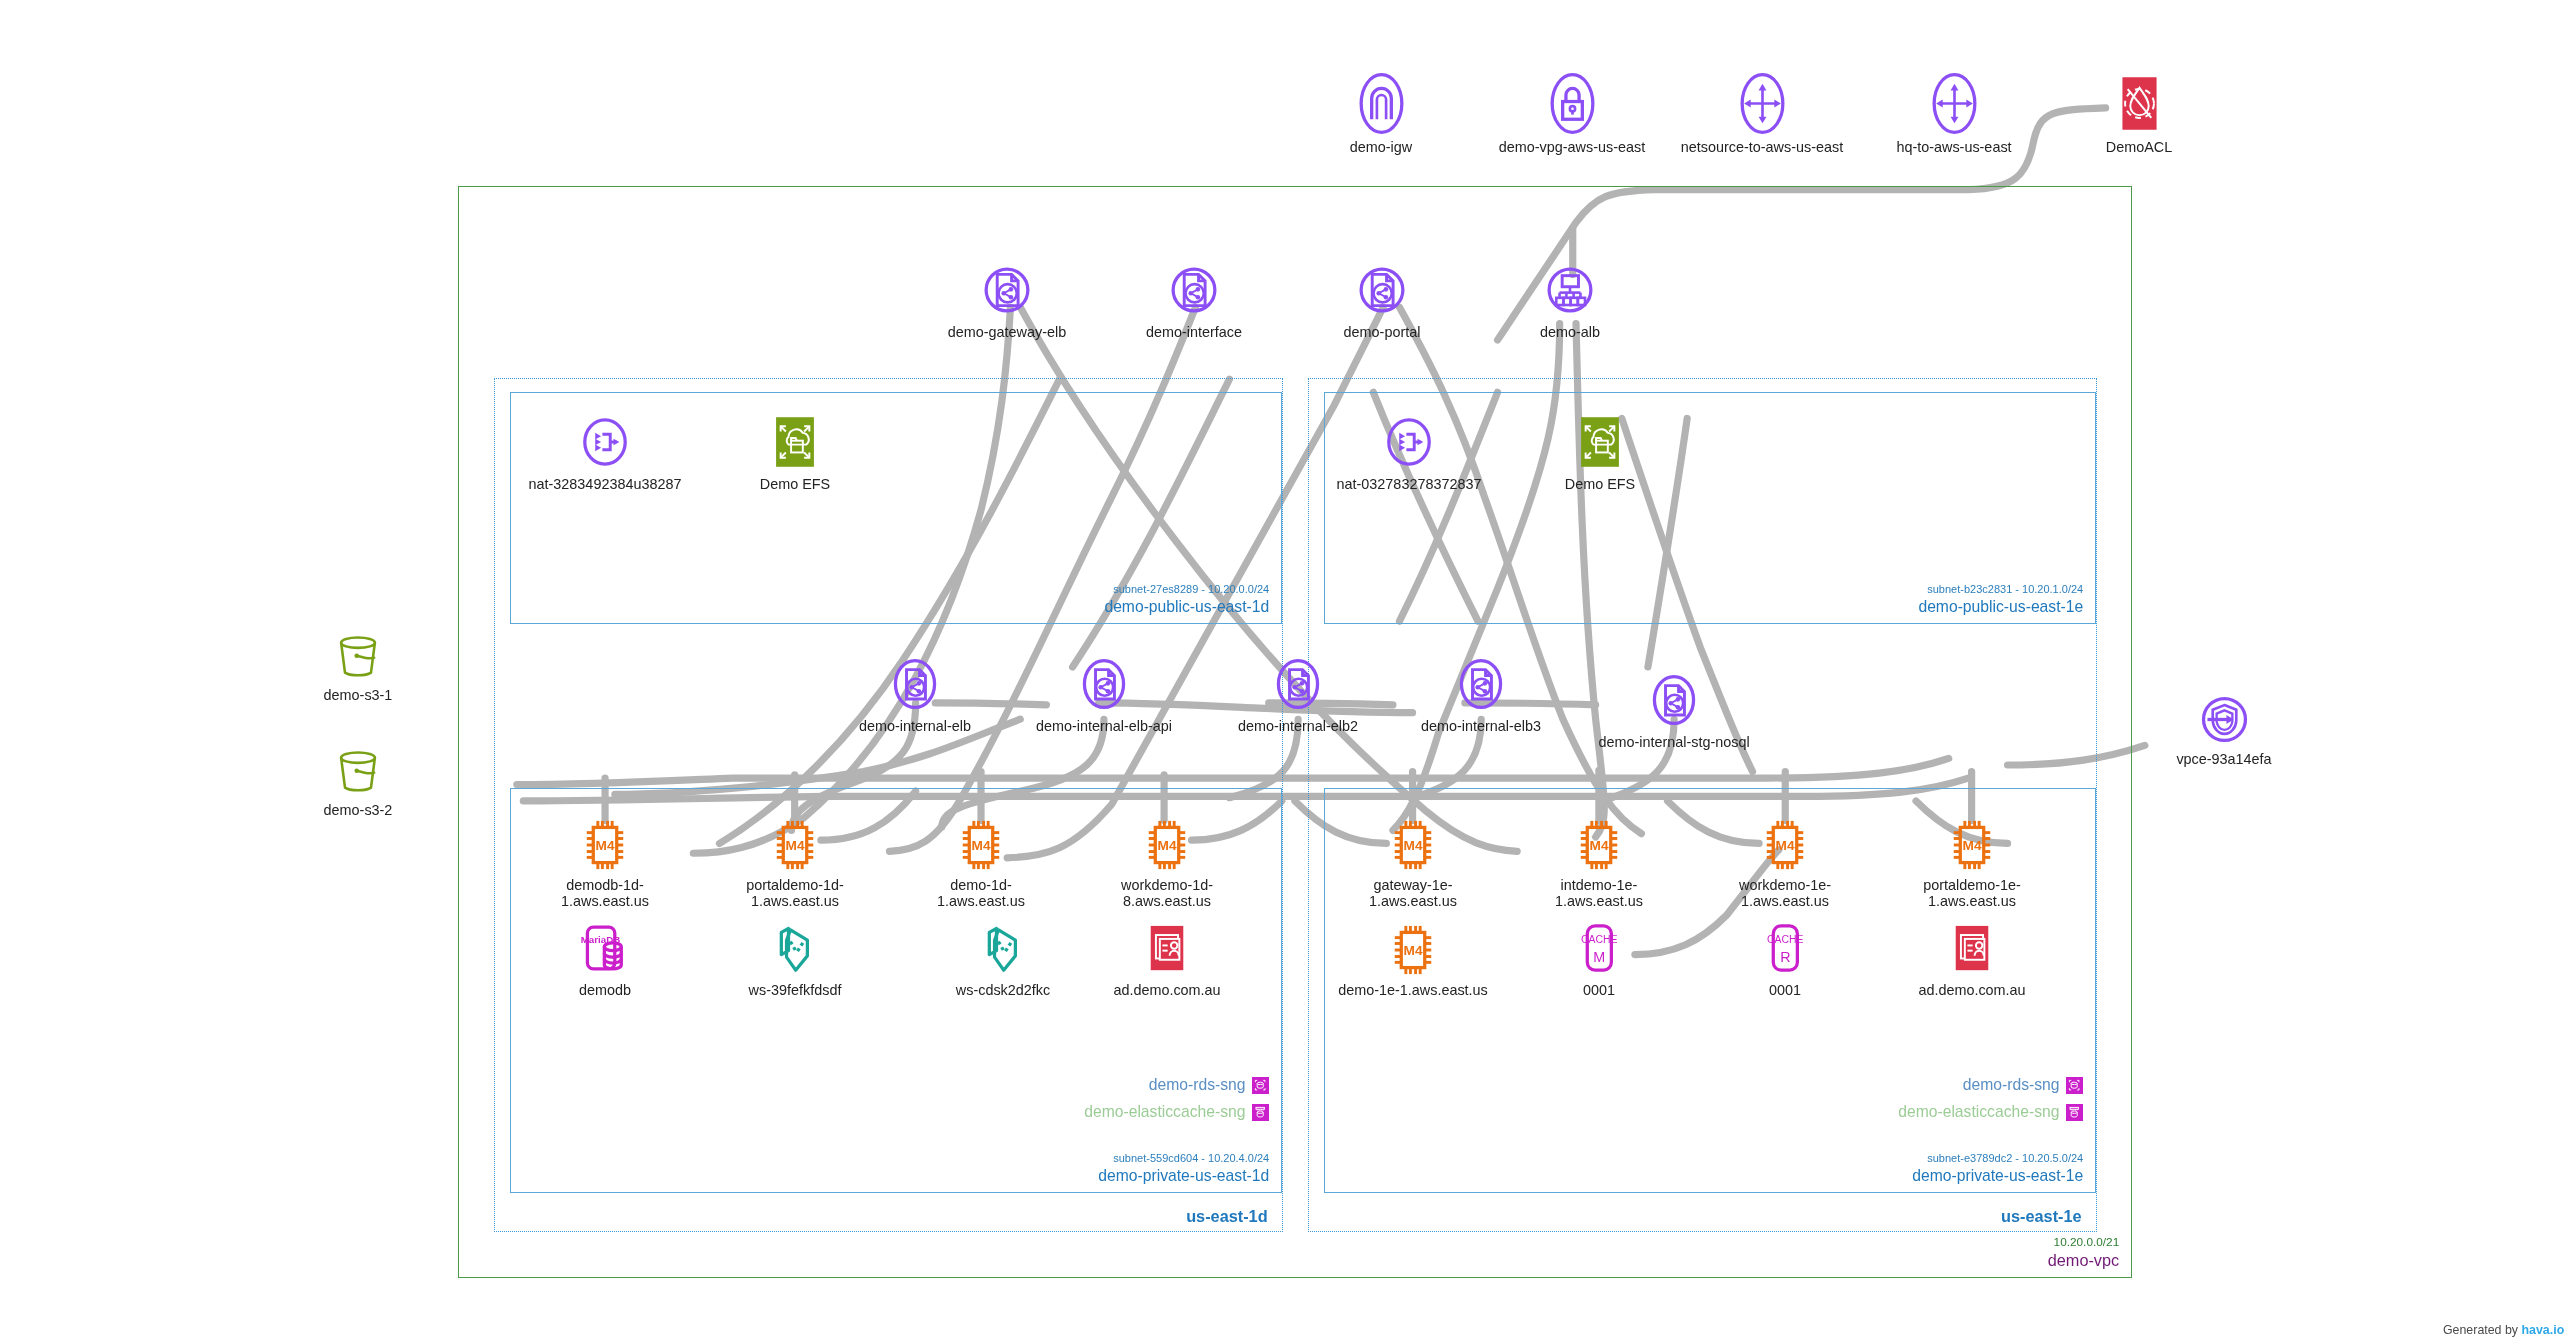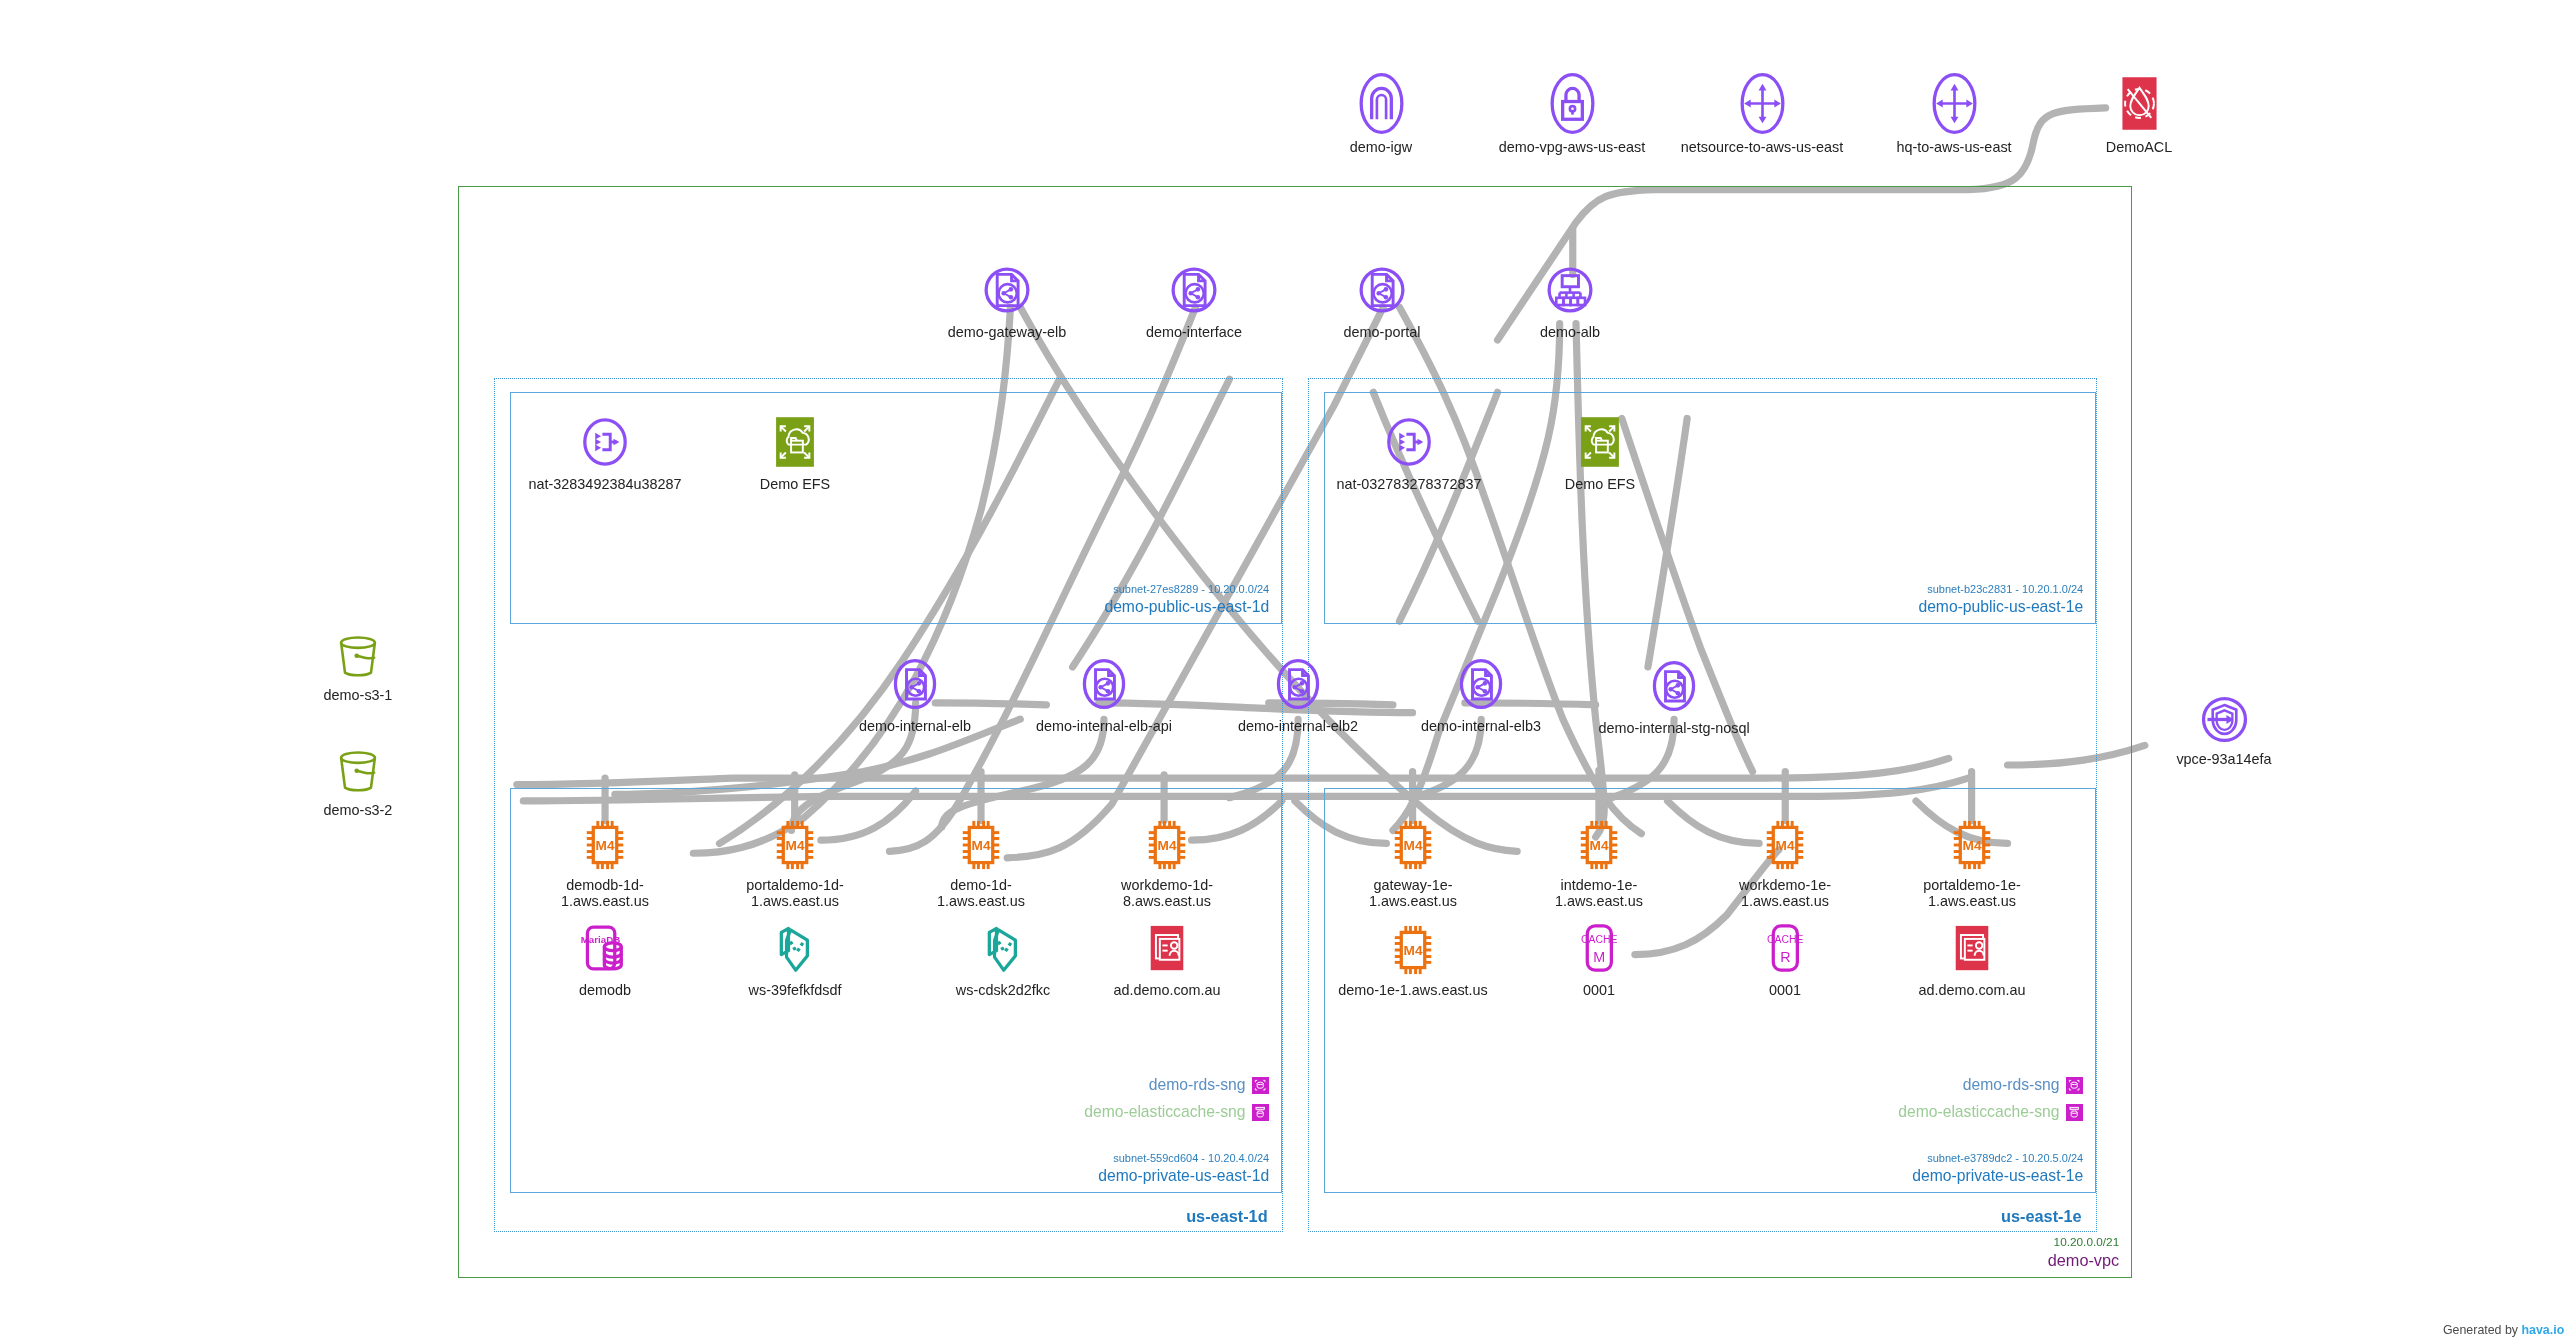--- a/index.html
+++ b/index.html
@@ -423,21 +423,21 @@
         <circle cx="47" cy="51" r="13" fill="none" stroke="#8c4ff5" stroke-width="4"></circle>
         <circle cx="41" cy="51" r="3.5" fill="#8c4ff5"></circle>
         <circle cx="52" cy="45" r="3.5" fill="#8c4ff5"></circle>
         <circle cx="52" cy="57" r="3.5" fill="#8c4ff5"></circle>
         <path d="M41 51 L52 45 M41 51 L52 57" stroke="#8c4ff5" stroke-width="3"></path>
       </svg>
     </div>
     <div class="cap">demo-internal-elb3</div>
   </div>
 
-  <div class="node w280" style="left:1674px;top:656px;width:196px;margin-left:-98px;">
+  <div class="node w280" style="left:1674px;top:670px;width:196px;margin-left:-98px;">
     <div class="glyph">
       <svg width="60" height="60" viewBox="0 0 92 92">
         <ellipse cx="46" cy="46" rx="30" ry="36" fill="none" stroke="#8c4ff5" stroke-width="5"></ellipse>
         <path d="M33 24 h20 l9 9 v36 h-29 z" fill="none" stroke="#8c4ff5" stroke-width="4.5"></path>
         <path d="M53 24 v9 h9" fill="none" stroke="#8c4ff5" stroke-width="4.5"></path>
         <circle cx="47" cy="51" r="13" fill="none" stroke="#8c4ff5" stroke-width="4"></circle>
         <circle cx="41" cy="51" r="3.5" fill="#8c4ff5"></circle>
         <circle cx="52" cy="45" r="3.5" fill="#8c4ff5"></circle>
         <circle cx="52" cy="57" r="3.5" fill="#8c4ff5"></circle>
         <path d="M41 51 L52 45 M41 51 L52 57" stroke="#8c4ff5" stroke-width="3"></path>

